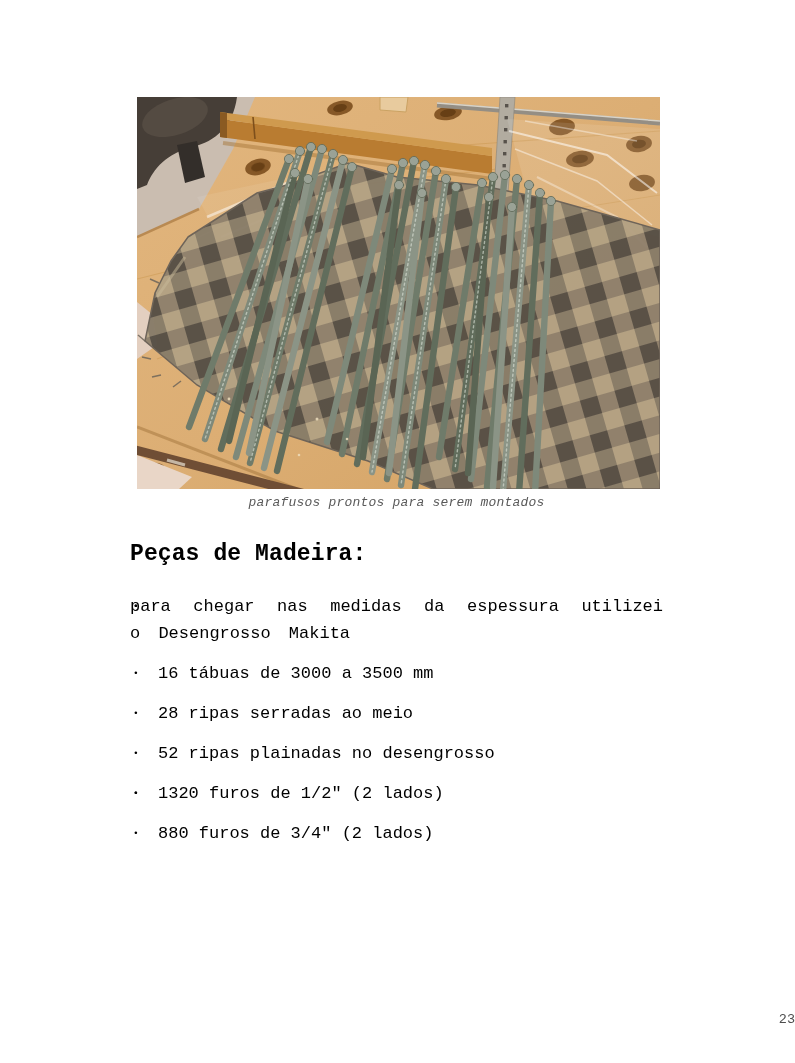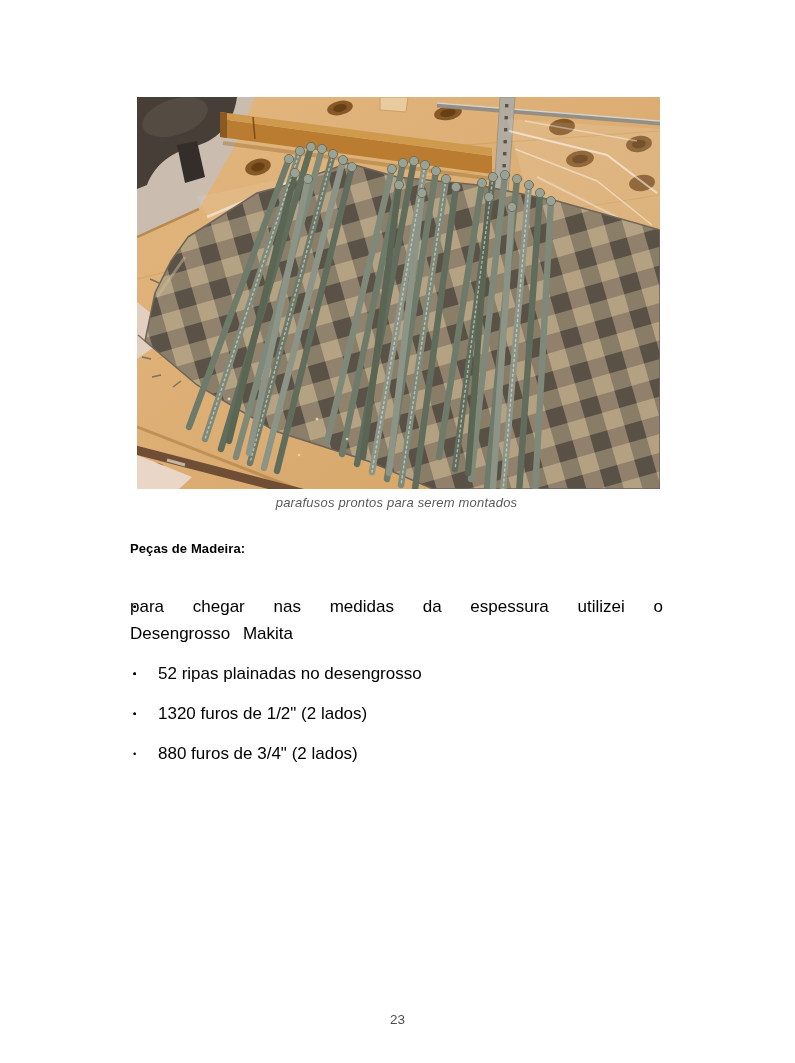--- a/index.html
+++ b/index.html
@@ -1,21 +1,21 @@
 <!DOCTYPE html>
 <html><head>
 <meta charset="utf-8">
 <style>
   html, body { margin: 0; padding: 0; background: #ffffff; }
   .page {
     position: relative;
     width: 795px;
     height: 1063px;
     background: #ffffff;
-    font-family: Liberation Sans, sans-serif;
+    font-family: Liberation Mono, monospace;
     color: #000;
     overflow: hidden;
   }
   .figure {
     position: absolute;
     left: 137px;
     top: 97px;
     width: 523px;
     height: 392px;
     overflow: hidden;
@@ -29,21 +29,21 @@
     text-align: center;
     font-style: italic;
     font-size: 13px;
     letter-spacing: 0.2px;
     color: #595959;
   }
   .heading {
     position: absolute;
     left: 130px;
     top: 541px;
-    font-size: 13px;
+    font-size: 23px;
     font-weight: bold;
     letter-spacing: 0.1px;
   }
   .content {
     position: absolute;
     left: 130px;
     top: 580px;
     width: 533px;
     font-size: 17px;
     line-height: 27px;
@@ -69,21 +69,21 @@
   .para {
     margin: 0 0 13px 0;
     text-align: justify;
     word-spacing: 8px;
   }
   .page-number {
     position: absolute;
     left: 0;
     top: 1012px;
     width: 795px;
-    text-align: center;
+    text-align: right;
     font-size: 13.5px;
     color: #4d4d4d;
   }
 </style>
 </head>
 <body>
 
 <div class="page">
 
   <div class="figure">
@@ -300,24 +300,24 @@
       </li>
       <li>
         <span class="marker">•</span>
       </li>
     </ul>
 
     <p class="para">para chegar nas medidas da espessura utilizei o Desengrosso Makita</p>
 
     <ul class="bottom">
       <li>
-        <span class="marker">•</span>
-      </li>
-      <li>
-        <span class="marker">•</span>
+        <span class="marker">•</span><span>16 tábuas de 3000 a 3500 mm</span>
+      </li>
+      <li>
+        <span class="marker">•</span><span>28 ripas serradas ao meio</span>
       </li>
       <li>
         <span class="marker">•</span><span>52 ripas plainadas no desengrosso</span>
       </li>
       <li>
         <span class="marker">•</span>
       </li>
       <li>
         <span class="marker">•</span><span>1320 furos de 1/2" (2 lados)</span>
       </li>

